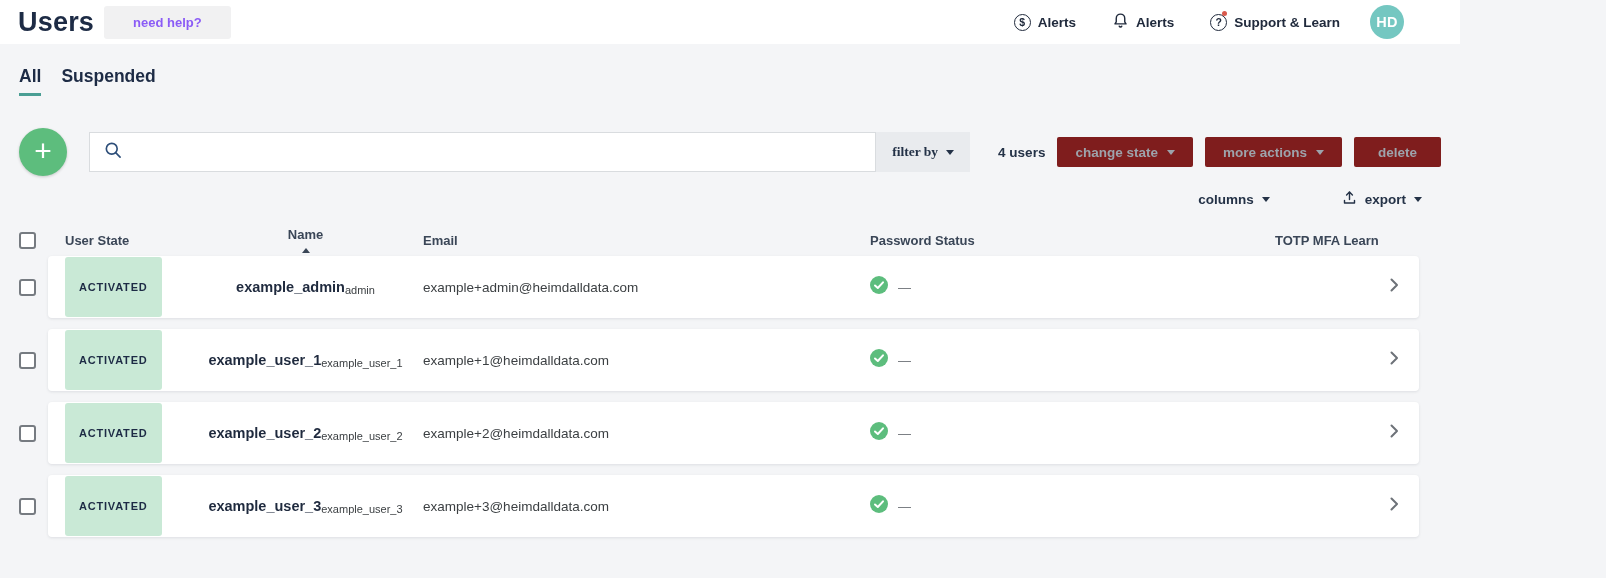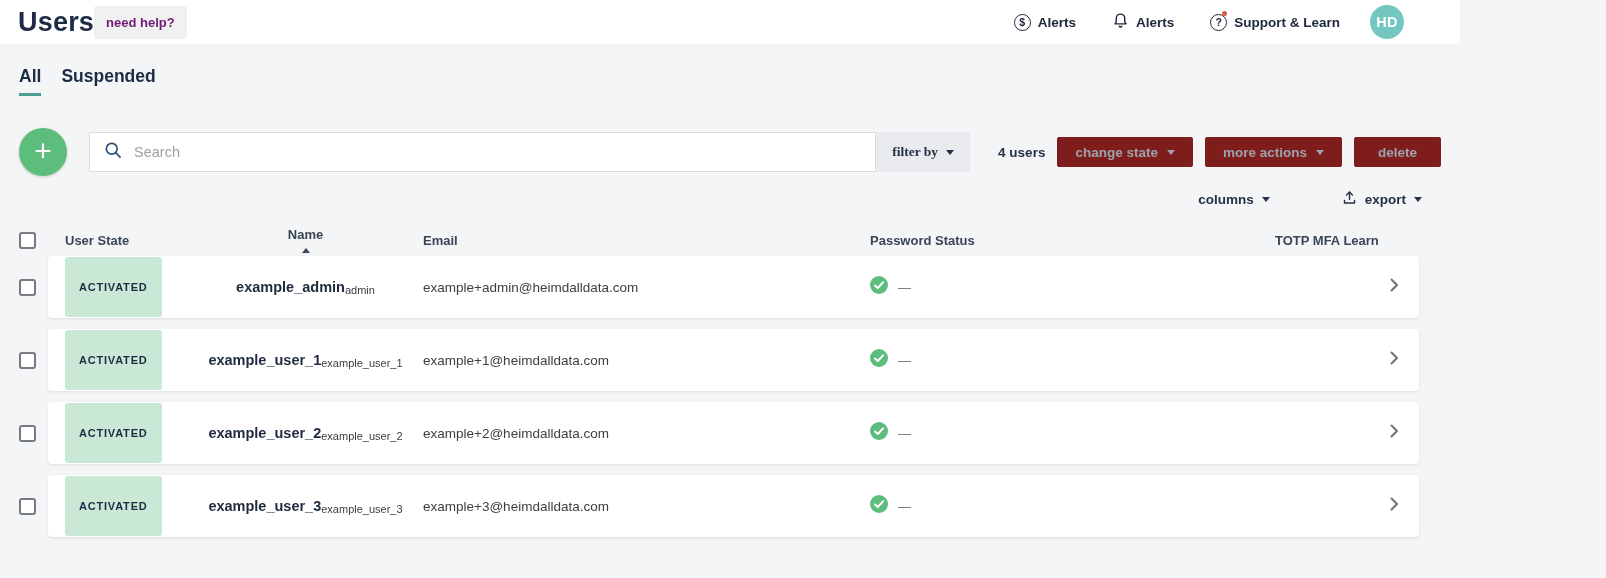--- a/index.html
+++ b/index.html
@@ -13,23 +13,23 @@
   .page { width:1460px; height:578px; position:relative; }
 
   
   .topbar {
     height:44px; background:#ffffff;
     display:flex; align-items:center;
     padding:0 56px 0 18px;
   }
   .page-title { font-size:27px; font-weight:bold; color:#1d2b45; letter-spacing:0.2px; }
   .help-btn {
-    background:#f1f1f2; border:none; cursor:pointer;
-    font-family:inherit; font-size:13px; font-weight:bold; color:#701a75;
-    padding:9px 12px; border-radius:3px;
+    margin-left:10px; background:#f1f1f2; border:none; cursor:pointer;
+    font-family:inherit; font-size:13px; font-weight:bold; color:#8b5cf6;
+    padding:9px 29px; border-radius:3px;
   }
   .topbar-spacer { flex:1; }
   .topnav { display:flex; align-items:center; gap:36px; }
   .topnav-item {
     display:flex; align-items:center; gap:7px; cursor:pointer;
     font-size:13.5px; font-weight:bold; color:#202a3c; position:relative;
   }
   .circle-glyph {
     width:17px; height:17px; border:1.6px solid #202a3c; border-radius:50%;
     display:inline-flex; align-items:center; justify-content:center;
@@ -186,21 +186,20 @@
       <span class="plus-glyph">+</span>
     </button>
     <div class="search-group">
       <div class="search-box">
         <span>
           <svg width="20" height="20" viewBox="0 0 24 24" fill="none" stroke="#2d4e79" stroke-width="2" stroke-linecap="round">
             <circle cx="10.5" cy="10.5" r="6.5"></circle>
             <line x1="15.5" y1="15.5" x2="20.5" y2="20.5"></line>
           </svg>
         </span>
-        <input type="text" placeholder="Search" style="">
       </div>
       <button class="filter-btn">
         <span>filter by</span>
         <span class="caret"></span>
       </button>
     </div>
     <div class="user-count">4 users</div>
     <button class="gray-btn">
       <span>change state</span>
       <span class="caret"></span>

